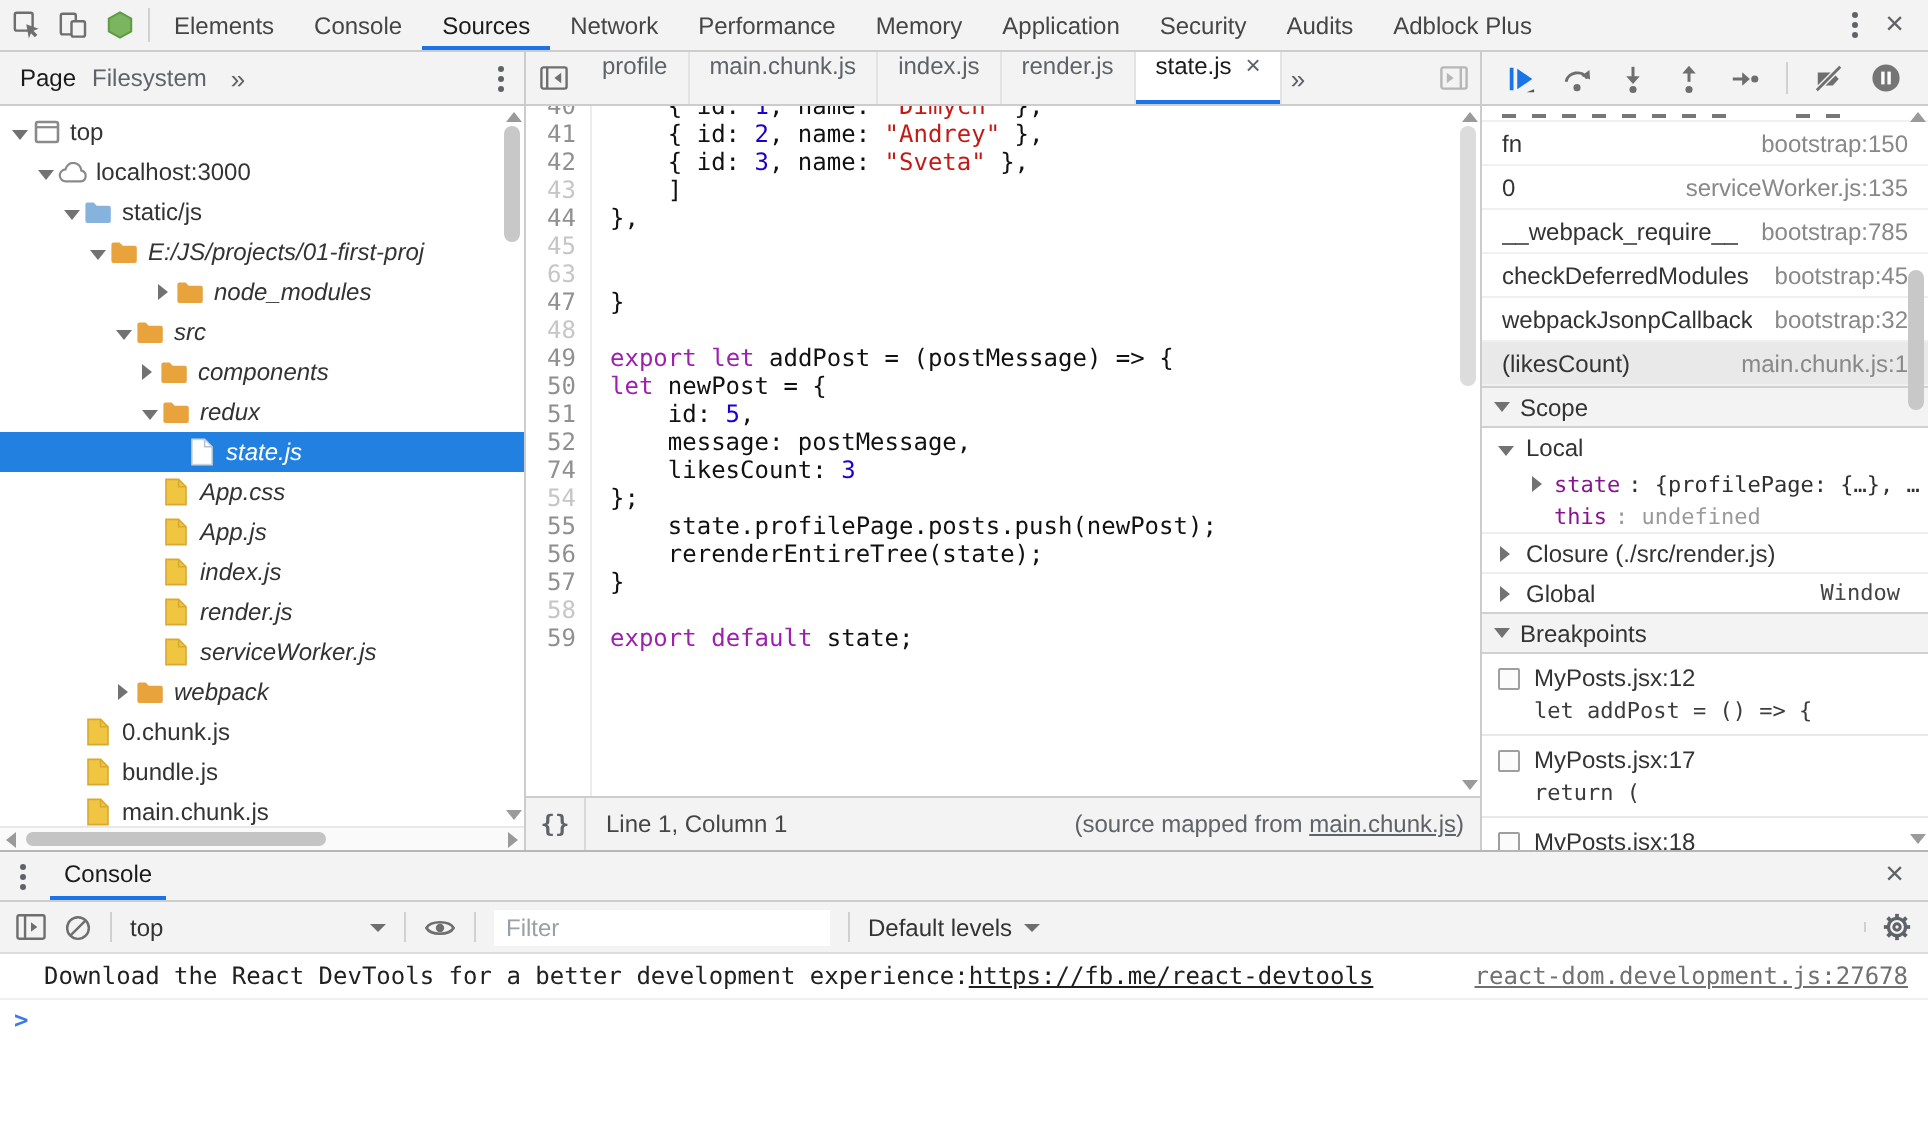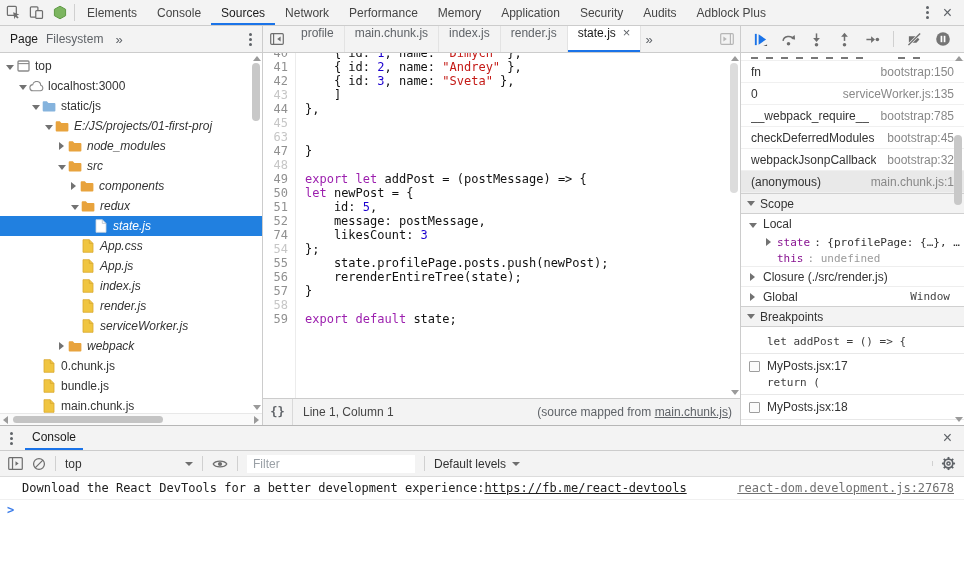--- a/index.html
+++ b/index.html
@@ -246,21 +246,21 @@
             </div>
             <div class="tree-row" style="padding-left: 43px;">
               <span class="tree-arrow"><i class="arr-down"></i></span>
               <span class="tree-icon">
                 <svg width="14" height="12" viewBox="0 0 14 12">
                   <path d="M0.7 2.2 a1 1 0 0 1 1 -1 h3.1 l1.6 1.7 h6 a1 1 0 0 1 1 1 v6.6 a1 1 0 0 1 -1 1 h-10.7 a1 1 0 0 1 -1 -1 z" fill="#e8a33d"></path>
                 </svg>
               </span>
               <span class="tree-label italic">E:/JS/projects/01-first-proj</span>
             </div>
-            <div class="tree-row" style="padding-left: 56px;">
+            <div class="tree-row" style="padding-left: 76px;">
               <span class="tree-arrow"><i class="arr-right"></i></span>
               <span class="tree-icon">
                 <svg width="14" height="12" viewBox="0 0 14 12">
                   <path d="M0.7 2.2 a1 1 0 0 1 1 -1 h3.1 l1.6 1.7 h6 a1 1 0 0 1 1 1 v6.6 a1 1 0 0 1 -1 1 h-10.7 a1 1 0 0 1 -1 -1 z" fill="#e8a33d"></path>
                 </svg>
               </span>
               <span class="tree-label italic">node_modules</span>
             </div>
             <div class="tree-row" style="padding-left: 56px;">
               <span class="tree-arrow"><i class="arr-down"></i></span>
@@ -571,21 +571,21 @@
             </div>
             <div class="cs-row">
               <span class="cs-name">checkDeferredModules</span>
               <span class="cs-loc">bootstrap:45</span>
             </div>
             <div class="cs-row">
               <span class="cs-name">webpackJsonpCallback</span>
               <span class="cs-loc">bootstrap:32</span>
             </div>
             <div class="cs-row selected">
-              <span class="cs-name">(anonymous)</span>
+              <span class="cs-name">(likesCount)</span>
               <span class="cs-loc">main.chunk.js:1</span>
             </div>
           </div>
         <div class="sect-header">
           <span class="arr-down"></span>
           <span>Scope</span>
         </div>
         <div id="scope-rows">
             <div class="scope-row scope-sect no-line">
               <span class="tree-arrow"><i class="arr-down"></i></span>
@@ -610,20 +610,24 @@
               <span>Global</span>
               <span class="scope-right">Window</span>
             </div>
           </div>
         <div class="sect-header">
           <span class="arr-down"></span>
           <span>Breakpoints</span>
         </div>
         <div id="breakpoints">
             <div class="bp-item">
+              <div class="bp-top">
+                <span class="bp-check"></span>
+                <span class="bp-loc">MyPosts.jsx:12</span>
+              </div>
               <div class="bp-code mono">let addPost = () =&gt; {</div>
             </div>
             <div class="bp-item">
               <div class="bp-top">
                 <span class="bp-check"></span>
                 <span class="bp-loc">MyPosts.jsx:17</span>
               </div>
               <div class="bp-code mono">return (</div>
             </div>
             <div class="bp-item">

